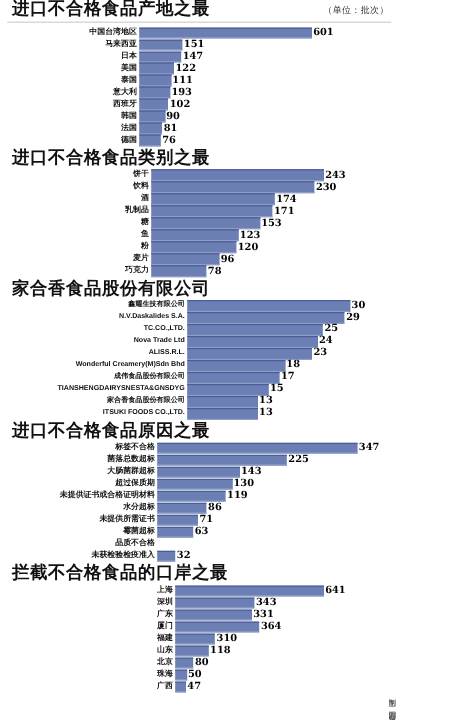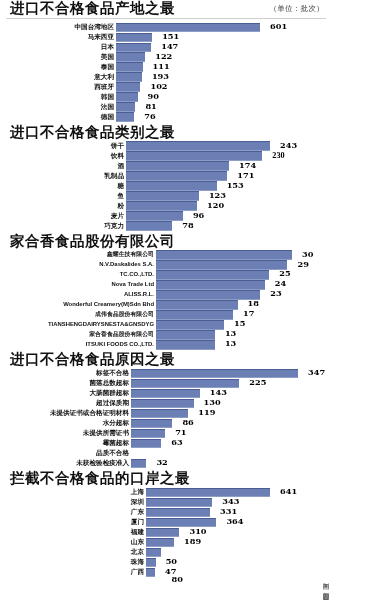--- a/index.html
+++ b/index.html
@@ -62,21 +62,21 @@
     border-top:1px solid #4a5d94;
     border-bottom:1px solid #8e9dc6;
   }
   .row .val{
     position:absolute;top:0;
     font-size:8.2px;line-height:9.4px;
     font-weight:bold;
     font-family:"DejaVu Serif","Liberation Serif",serif;
     color:#000;
     white-space:nowrap;
-    padding-left:10px;
+    padding-left:1px;
   }
 
   
   .s1 .lbl{flex-basis:110px;}
   .s1 .barwrap{margin-right:68px;}
   .s2 .lbl{flex-basis:120px;}
   .s2 .barwrap{margin-right:58px;}
   .s3 .lbl{flex-basis:150px;font-size:5.9px;}
   .s3 .barwrap{margin-right:36px;text-align:center;}
   .s4 .lbl{flex-basis:125px;}
@@ -186,21 +186,21 @@
           <div class="lbl">饼干</div>
           <div class="barwrap">
             <div class="bar" style="width: 100%;"></div>
             <div class="val" style="left: 100%;">243</div>
           </div>
         </div>
         <div class="row">
           <div class="lbl">饮料</div>
           <div class="barwrap">
             <div class="bar" style="width: 94.6502%;"></div>
-            <div class="val" style="left: 94.6502%; font-family: Liberation Serif, serif;">230</div>
+            <div class="val" style="left: 94.6502%;">230</div>
           </div>
         </div>
         <div class="row">
           <div class="lbl">酒</div>
           <div class="barwrap">
             <div class="bar" style="width: 71.6049%;"></div>
             <div class="val" style="left: 71.6049%;">174</div>
           </div>
         </div>
         <div class="row">
@@ -440,28 +440,28 @@
           <div class="lbl">福建</div>
           <div class="barwrap">
             <div class="bar" style="width: 26.9891%;"></div>
             <div class="val" style="left: 26.9891%;">310</div>
           </div>
         </div>
         <div class="row">
           <div class="lbl">山东</div>
           <div class="barwrap">
             <div class="bar" style="width: 22.6209%;"></div>
-            <div class="val" style="left: 22.6209%;">189</div>
+            <div class="val" style="left: 22.6209%;">118</div>
           </div>
         </div>
         <div class="row">
           <div class="lbl">北京</div>
           <div class="barwrap">
             <div class="bar" style="width: 12.4805%;"></div>
-            <div class="val" style="left: 12.4805%; margin-top: 28px;">80</div>
+            <div class="val" style="left: 12.4805%;">80</div>
           </div>
         </div>
         <div class="row">
           <div class="lbl">珠海</div>
           <div class="barwrap">
             <div class="bar" style="width: 7.80031%;"></div>
             <div class="val" style="left: 7.80031%;">50</div>
           </div>
         </div>
         <div class="row">

